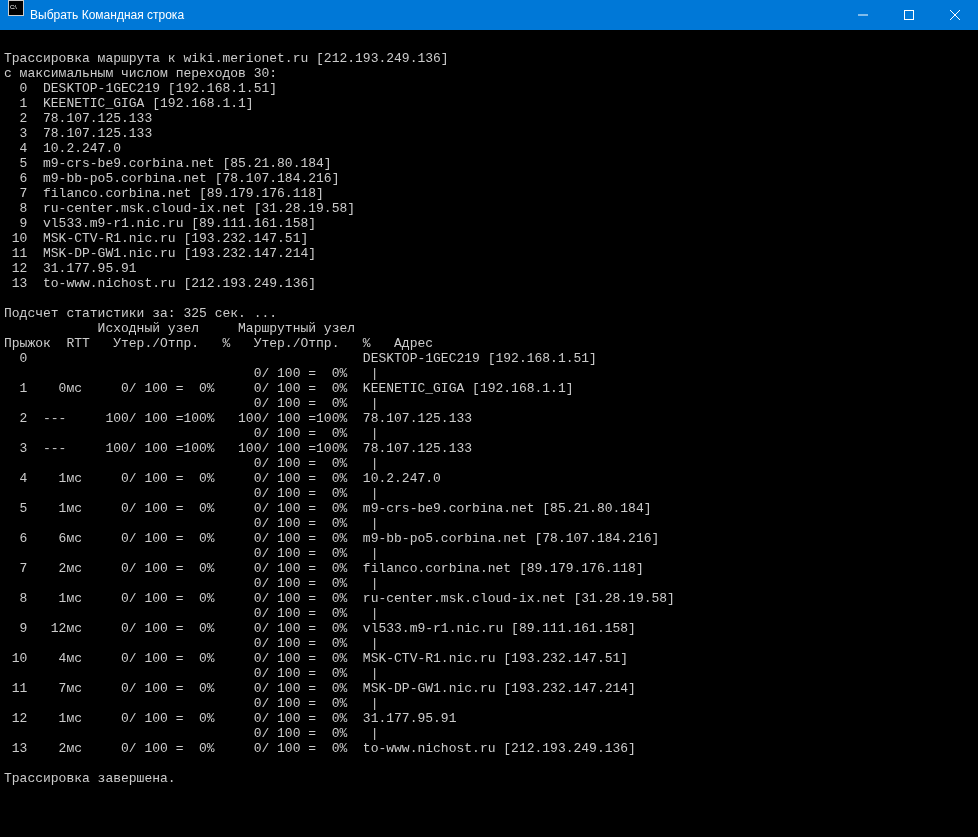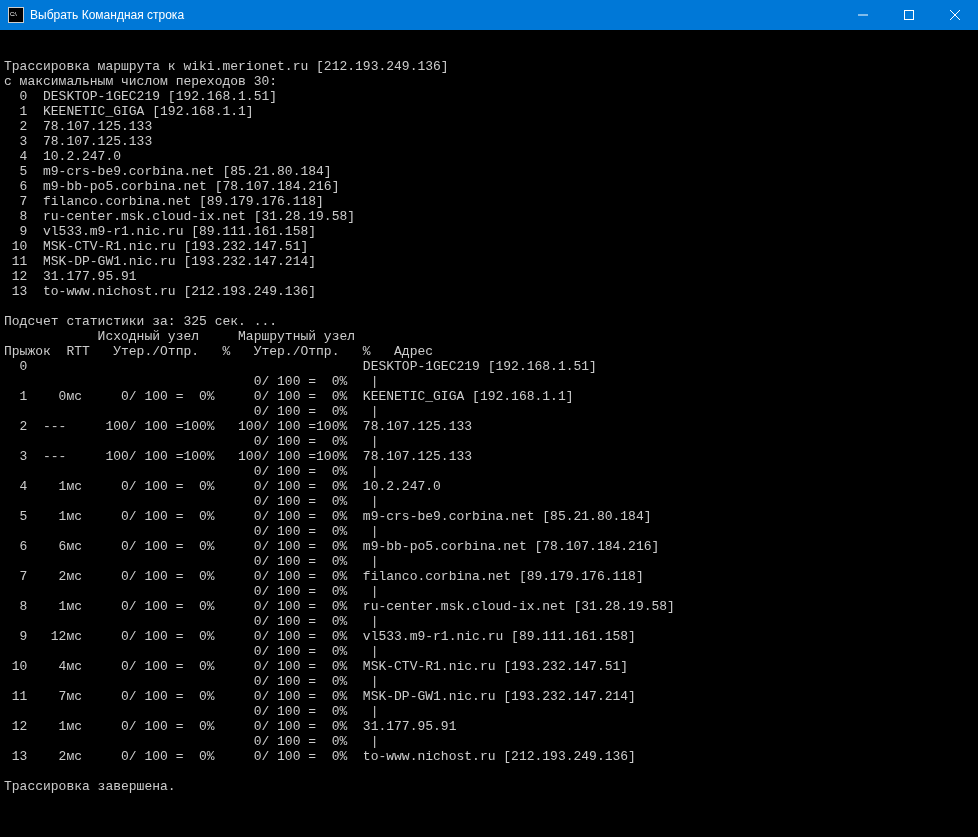--- a/index.html
+++ b/index.html
@@ -19,21 +19,20 @@
     width: 978px;
     height: 837px;
     background: #000;
     box-shadow: 0 0 0 1px #555;
   }
   .titlebar {
     height: 30px;
     background: #0078d7;
     color: #fff;
     display: flex;
-    align-items: center;
     position: relative;
   }
   .titlebar .icon {
     width: 16px;
     height: 16px;
     margin: 0 6px 0 8px;
     background: #000;
     border: 1px solid #ccc;
     box-sizing: border-box;
     position: relative;
@@ -76,21 +75,21 @@
     position: absolute;
     left: 0;
     top: 30px;
     right: 0;
     bottom: 0;
     background: #000;
     color: #ccc;
     font-family: Consolas, "Courier New", monospace;
     font-size: 13px;
     line-height: 15px;
-    padding: 14px 6px 6px 4px;
+    padding: 6px 6px 6px 4px;
     white-space: pre;
     overflow: hidden;
   }
 </style>
 </head>
 <body>
 
 <div class="window">
   <div class="titlebar">
     <div class="icon"></div>

